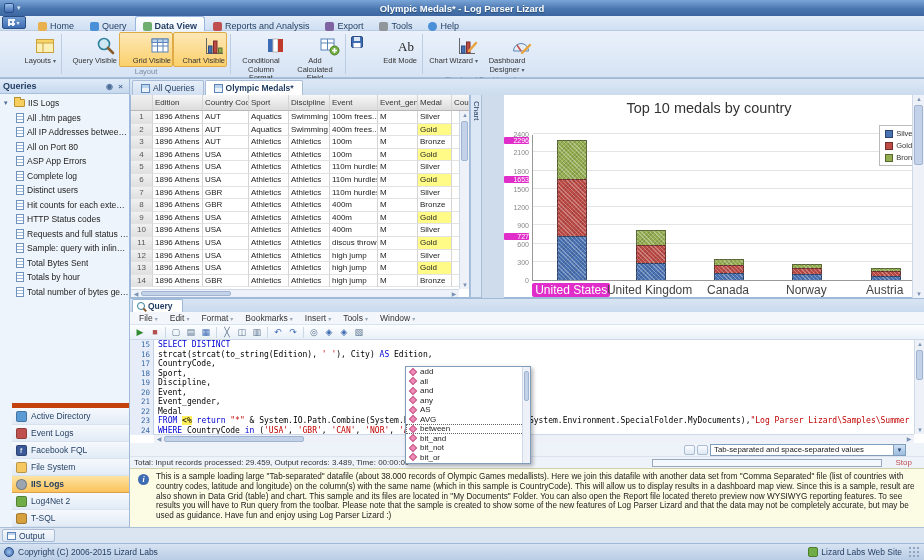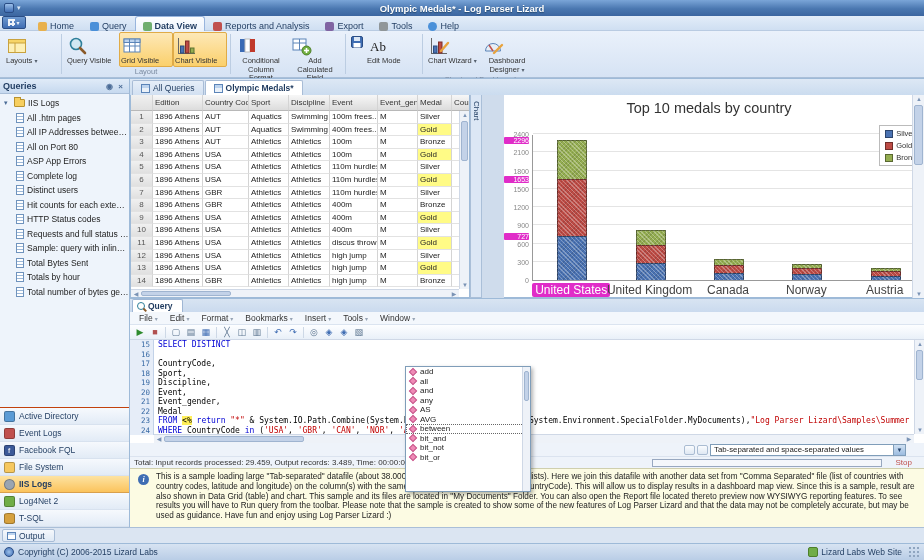--- a/index.html
+++ b/index.html
@@ -20,40 +20,40 @@
 .mico{width:9px;height:9px;border-radius:2px;flex:none}
 .home-icon{background:#e8b14d}.query-icon{background:#4a90d9}.data-view-icon{background:#6fae6f}
 .reports-icon{background:#c0504d}.export-icon{background:#8064a2}.tools-icon{background:#909699}
 .help-icon{background:#4a90d9;border-radius:50%}
 
 #ribbon{position:absolute;left:0;top:31px;width:924px;height:47px;background:linear-gradient(#eaf1fb,#d6e3f4);border-bottom:1px solid #aabfd8;display:flex;align-items:stretch;padding:1px 2px}
 .rgroup{display:flex;flex-direction:column;padding:0 2px}
 .rbtns{display:flex;flex:1;align-items:flex-start}
 .rglabel{text-align:center;font-size:7.5px;color:#7a8aa0;height:10px;line-height:10px}
 .rsep{width:1px;background:#bccde2;margin:2px 1px}
-.rbtn{width:54px;display:flex;flex-direction:column;align-items:flex-start;padding:2px 1px 0;border:1px solid transparent;border-radius:2px}
+.rbtn{width:54px;display:flex;flex-direction:column;align-items:flex-end;padding:2px 1px 0;border:1px solid transparent;border-radius:2px}
 .rbtn .ric{height:22px;display:flex;align-items:center;justify-content:center}
 .rbtn .rlab{font-size:7.5px;color:#333;text-align:center;line-height:8.5px}
 .rbtn.active{background:linear-gradient(#fde8b7,#fbd06b);border-color:#e0ab47}
 .caret{font-size:6px;color:#55606e}
 .smallbtn{width:16px;height:16px;border:1px solid transparent;border-radius:2px;display:flex;align-items:center;justify-content:center;margin-top:2px}
 
 #sidebar{position:absolute;left:0;top:78px;width:130px;height:449px;background:#eef4fb;border-right:1px solid #9ebad8;border-top:1px solid #9ebad8}
 .sb-cap{height:15px;background:linear-gradient(#e0ebf8,#c6d9ef);border-bottom:1px solid #aabfd8;display:flex;align-items:center;padding:0 3px;font-size:9px;color:#1e3a5f;font-weight:bold}
 .sb-cap .sp{flex:1}
 .capbtn{width:11px;height:11px;display:flex;align-items:center;justify-content:center;color:#4a6b96;font-size:8px}
 #qtree{padding:2px 0 0 2px}
 .trow{display:flex;align-items:center;gap:3px;height:14.5px;font-size:8.5px;white-space:nowrap;overflow:hidden;padding-left:2px}
 .trow.item{padding-left:14px}
 .exp{color:#4a6b96;font-size:7px;width:7px}
 .fold-ico{width:11px;height:8px;background:#f7cf5f;border:1px solid #b8922f;border-radius:1px;flex:none;position:relative}
 .fold-ico::before{content:"";position:absolute;left:-1px;top:-3px;width:5px;height:2px;background:#f7cf5f;border:1px solid #b8922f;border-bottom:none}
 .doc-ico{width:8px;height:10px;background:#fff;border:1px solid #6f93bd;flex:none;background-image:repeating-linear-gradient(#fff 0 2px,#9cb8d8 2px 3px)}
 .tlabel{overflow:hidden;text-overflow:ellipsis}
-#sbgroups{position:absolute;left:0;right:0;bottom:0;border-top:1px solid #c2410c}
+#sbgroups{position:absolute;left:12px;right:0;bottom:0;border-top:5px solid #c2410c}
 .grow{display:flex;align-items:center;gap:4px;height:17px;padding:0 4px;font-size:8.5px;border-bottom:1px solid #d8e2ef;background:linear-gradient(#f6f9fd,#e2ebf6);color:#1e3a5f;white-space:nowrap;overflow:hidden}
 .grow.sel{background:linear-gradient(#fde3a2,#fbc35c);border-bottom:1px solid #d9a04c;font-weight:bold}
 .gico{width:11px;height:11px;border-radius:2px;flex:none;border:1px solid rgba(0,0,0,.25)}
 .active-directory-icon{background:#5b9bd5}.event-logs-icon{background:#c0504d}
 .facebook-fql-icon{background:#3b5998;position:relative}
 .facebook-fql-icon::after{content:"f";color:#fff;font-size:8px;position:absolute;left:3px;top:0}
 .file-system-icon{background:#f6c85f}.iis-logs-icon{background:#9aa5b1;border-radius:50%}
 .log4net-2-icon{background:#70ad47}.t-sql-icon{background:#d6a13e;border-radius:4px/2px}
 
 #doctabs{position:absolute;left:130px;top:78px;width:794px;height:17px;background:linear-gradient(#dde8f5,#cbdcef);border-top:1px solid #9ebad8;display:flex;align-items:flex-end;padding-left:2px}
@@ -107,21 +107,21 @@
 .tsep{width:1px;height:11px;background:#cdd8e6;margin:0 2px}
 
 #editor{position:absolute;left:130px;top:340px;width:794px;height:103px;background:#fff;overflow:hidden}
 .cline{display:flex;height:9.5px;line-height:9.5px}
 .lnum{width:24px;flex:none;background:#e6edf8;border-right:1px solid #c2d2e8;color:#3a6ba5;font:7.5px/9.5px "DejaVu Sans Mono",monospace;text-align:right;padding-right:3px}
 .ctext{font:8px/9.5px "DejaVu Sans Mono",monospace;white-space:pre;padding-left:4px;color:#000}
 .kw{color:#0000d4}.str{color:#c00000}.tag{background:#ffef5a}
 #edhscroll{position:absolute;left:24px;right:10px;bottom:0;height:9px;background:#eef2f8;border-top:1px solid #cfd8e6}
 #edvscroll{position:absolute;right:0;top:0;bottom:9px;width:10px;background:#eef2f8;border-left:1px solid #cfd8e6}
 
-#autocomplete{position:absolute;left:405px;top:366px;width:126px;height:126px;background:#fff;border:1px solid #7f9db9;box-shadow:2px 2px 4px rgba(0,0,0,.3);z-index:50;overflow:hidden}
+#autocomplete{position:absolute;left:405px;top:366px;width:126px;height:98px;background:#fff;border:1px solid #7f9db9;box-shadow:2px 2px 4px rgba(0,0,0,.3);z-index:50;overflow:hidden}
 .acitem{display:flex;align-items:center;gap:4px;height:9.5px;padding:0 2px 0 3px;font:8px "Liberation Sans",sans-serif;color:#222;border:1px solid transparent}
 .acitem.sel{border:1px dotted #666}
 .acico{width:6px;height:6px;background:#ef8bb6;border:1px solid #c75b8e;transform:rotate(45deg);flex:none}
 .acsb{position:absolute;right:0;top:0;bottom:0;width:8px;background:#eef2f8;border-left:1px solid #cfd8e6}
 
 #comborow{position:absolute;left:130px;top:443px;width:794px;height:13px;background:#eef3fa;display:flex;align-items:center;justify-content:flex-end;gap:2px;padding-right:18px}
 .miniico{width:11px;height:10px;background:linear-gradient(#fafcfe,#dfe8f3);border:1px solid #aabcd2;border-radius:2px}
 #fmtcombo{display:flex;width:196px;height:12px;border:1px solid #7f9db9;background:#fff}
 #fmtcombo .val{flex:1;font-size:7.8px;padding:0 3px;white-space:nowrap;overflow:hidden;color:#222}
 #fmtcombo .dd{width:12px;height:100%;background:linear-gradient(#cfe0f2,#9cbce0);border-left:1px solid #7f9db9;color:#26456e;font-size:6px;display:flex;align-items:center;justify-content:center}
@@ -771,20 +771,21 @@
   <span class="qi">▧</span>
 </div>
 <div id="editor">
   <div id="codearea">
       <div class="cline">
         <span class="lnum">15</span>
         <span class="ctext"><span class="kw">SELECT</span><span> </span><span class="kw">DISTINCT</span></span>
       </div>
       <div class="cline">
         <span class="lnum">16</span>
+        <span class="ctext"><span>strcat(strcat(to_string(Edition), </span><span class="str">' '</span><span>), City) </span><span class="kw">AS</span><span> Edition,</span></span>
       </div>
       <div class="cline">
         <span class="lnum">17</span>
         <span class="ctext"><span>CountryCode,</span></span>
       </div>
       <div class="cline">
         <span class="lnum">18</span>
         <span class="ctext"><span>Sport,</span></span>
       </div>
       <div class="cline">

